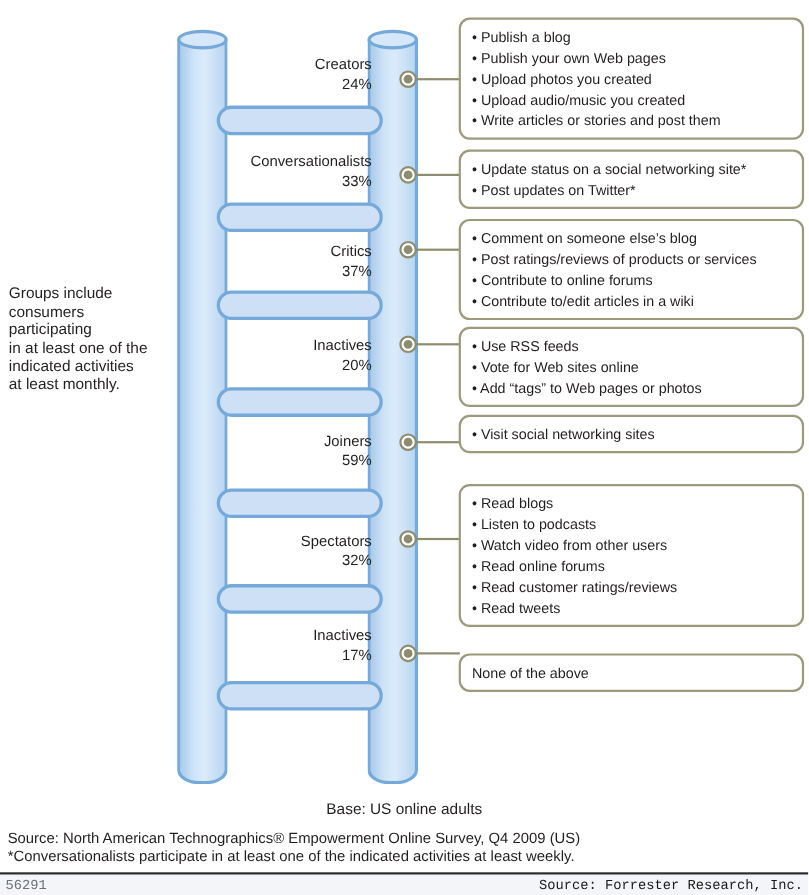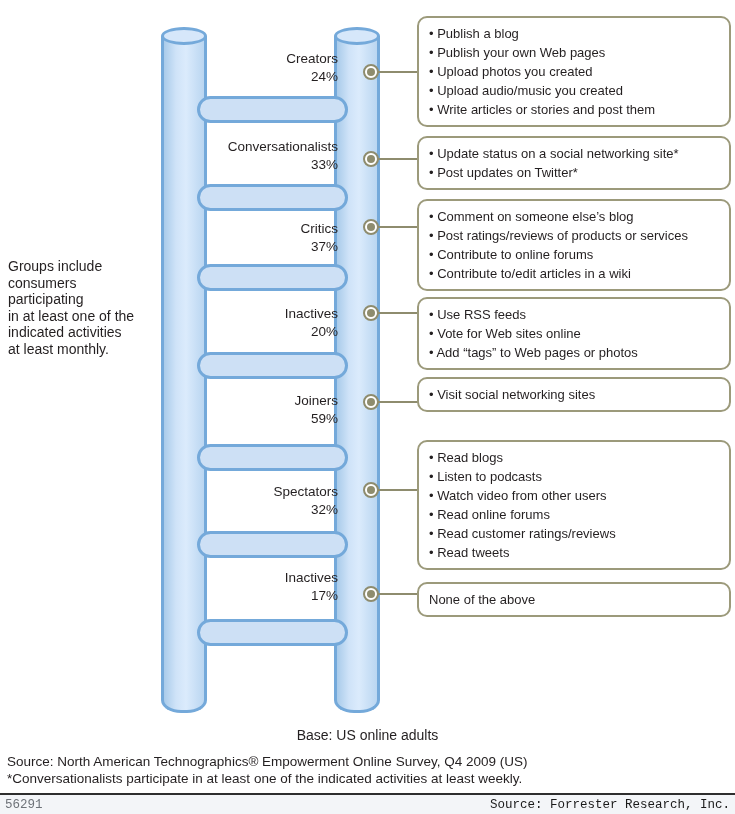--- a/index.html
+++ b/index.html
@@ -162,21 +162,21 @@
     <div class="bullet-line">Visit social networking sites</div>
   </div>
   <div class="callout" style="top:440px">
     <div class="bullet-line">Read blogs</div>
     <div class="bullet-line">Listen to podcasts</div>
     <div class="bullet-line">Watch video from other users</div>
     <div class="bullet-line">Read online forums</div>
     <div class="bullet-line">Read customer ratings/reviews</div>
     <div class="bullet-line">Read tweets</div>
   </div>
-  <div class="callout plain" style="top:582px">
+  <div class="callout plain" style="top:594px">
     <div class="bullet-line">None of the above</div>
   </div>
 
   <div class="base-line">Base: US online adults</div>
   <div class="src-block">
     <div>Source: North American Technographics® Empowerment Online Survey, Q4 2009 (US)</div>
     <div>*Conversationalists participate in at least one of the indicated activities at least weekly.</div>
   </div>
 
   <div class="bottom-bar">

